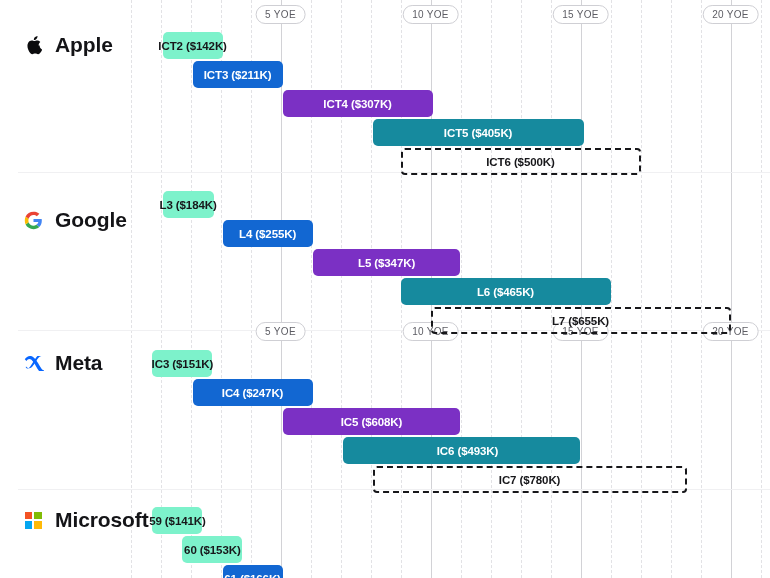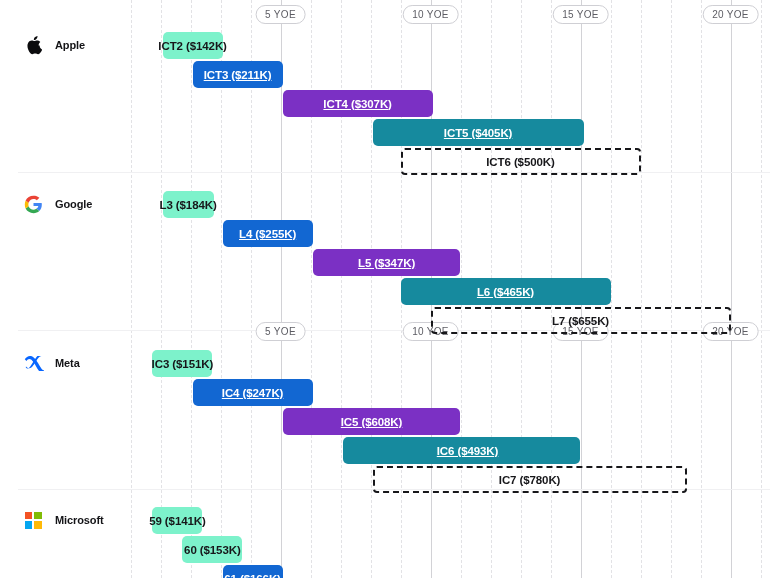--- a/index.html
+++ b/index.html
@@ -48,38 +48,38 @@
     position:absolute;
     display:flex; align-items:center; gap:11px;
     height:24px;
   }
   .company .logo{
     width:22px;height:22px;flex:0 0 22px;
     display:flex;align-items:center;justify-content:center;
     position:relative;
   }
   .company .cname{
-    font-size:11px; font-weight:700; letter-spacing:-.1px; color:#141417;
+    font-size:21px; font-weight:700; letter-spacing:-.1px; color:#141417;
     white-space:nowrap;
   }
 
   
   .ms-grid{ width:17px;height:17px;display:grid;grid-template-columns:1fr 1fr;grid-template-rows:1fr 1fr;gap:1.6px; }
   .ms-grid i{ display:block; }
 
   
   .bar{
     position:absolute;
     height:27px;
     border-radius:5px;
     display:flex; align-items:center; justify-content:center;
     font-size:11.5px; font-weight:700; letter-spacing:-.1px;
     white-space:nowrap;
   }
-  .bar.solid{ color:#ffffff;text-decoration:underline; }
+  .bar.solid{ color:#ffffff; }
   .bar.mint{ color:#17171a; }
   .bar.dashed{
     background:transparent;
     border:2px dashed #17171a;
     color:#17171a;
     border-radius:4px;
   }
   .bar .lbl{ position:relative; }
   
   .bar.overflow .lbl{ position:absolute; left:50%; transform:translateX(-50%); }
@@ -145,21 +145,21 @@
       </div>
       <div class="bar solid" title="Apple ICT4 ($307K)" style="left: 282.6px; width: 150px; top: 90px; background: rgb(123, 48, 196);">
         <span class="lbl">ICT4 ($307K)</span>
       </div>
       <div class="bar solid" title="Apple ICT5 ($405K)" style="left: 372.6px; width: 211px; top: 119px; background: rgb(22, 138, 158);">
         <span class="lbl">ICT5 ($405K)</span>
       </div>
       <div class="bar dashed" title="Apple ICT6 ($500K)" style="left: 400.5px; width: 240px; top: 148px;">
         <span class="lbl">ICT6 ($500K)</span>
       </div>
-      <div class="company" style="left: 22px; top: 192px;">
+      <div class="company" style="left: 22px; top: 208px;">
         <span class="logo">
           <svg width="19" height="19" viewBox="0 0 48 48">
             <path fill="#4285F4" d="M45 24c0-1.6-.1-2.7-.4-4H24v8h12c-.2 2-1.6 5-4.9 7l7.4 5.7C42.9 36.4 45 30.8 45 24z"></path>
             <path fill="#34A853" d="M24 46c6 0 11-2 14.5-5.3l-7.4-5.7c-2 1.4-4.6 2.3-7.1 2.3-5.7 0-10.5-3.7-12.2-8.9l-7.7 5.9C7.7 41.3 15.2 46 24 46z"></path>
             <path fill="#FBBC05" d="M11.8 28.4c-.4-1.3-.7-2.7-.7-4.4s.3-3.1.7-4.4l-7.7-6C2.7 16.7 2 20.2 2 24s.7 7.3 2.1 10.4l7.7-6z"></path>
             <path fill="#EA4335" d="M24 10.2c3.3 0 6.2 1.2 8.5 3.3l6.4-6.3C35 3.6 30 2 24 2 15.2 2 7.7 6.7 4.1 13.6l7.7 6C13.5 14.4 18.3 10.2 24 10.2z"></path>
           </svg>
         </span>
         <span class="cname">Google</span>
       </div>

